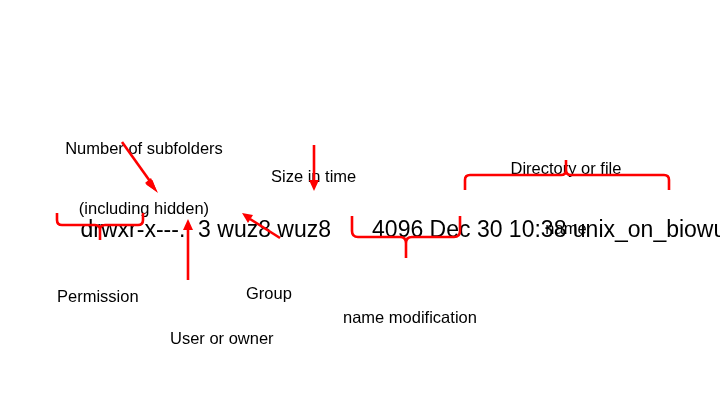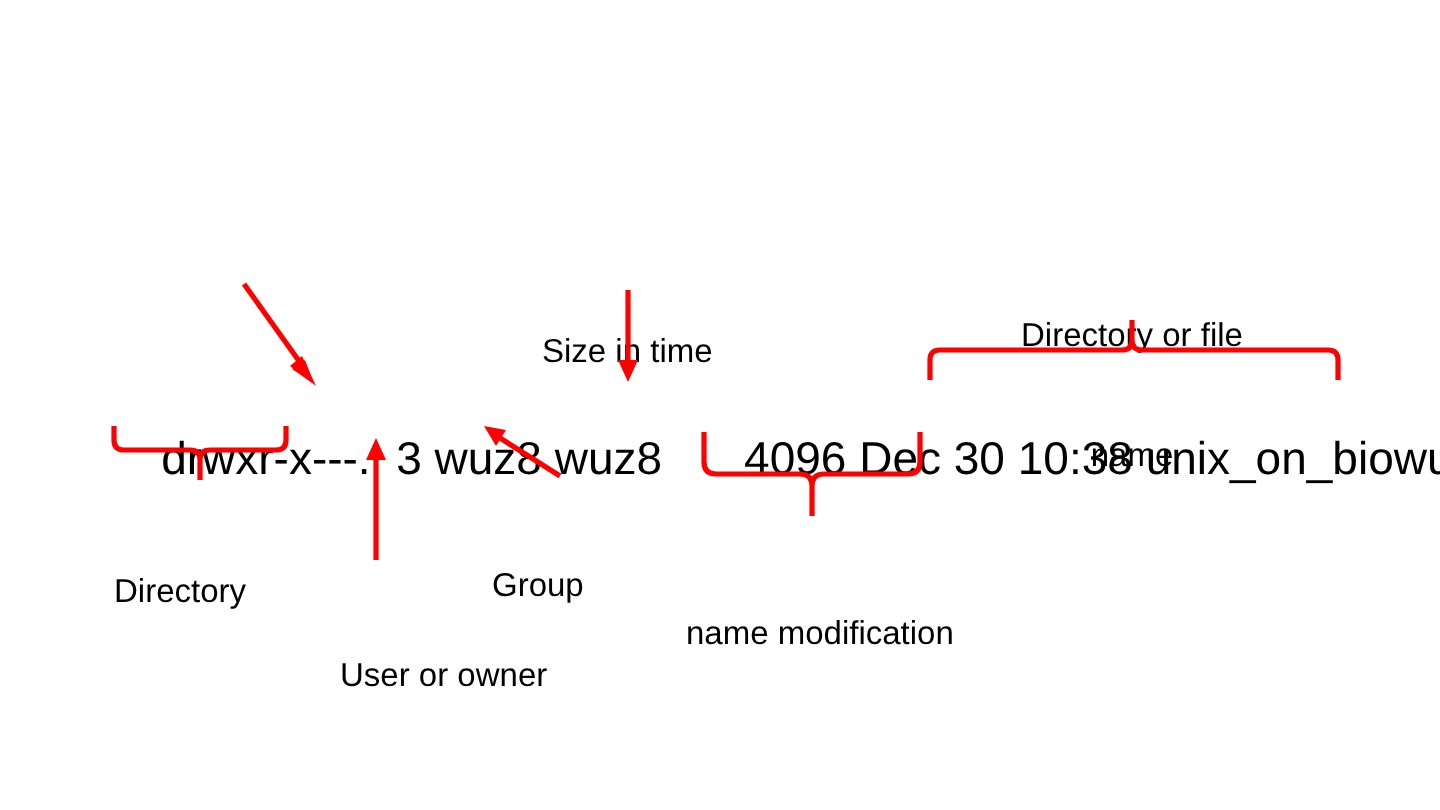--- a/index.html
+++ b/index.html
@@ -67,32 +67,36 @@
 </style>
 </head>
 <body>
 
 <div id="canvas">
 
   <div class="ls-line">
     <span>drwxr-x---.  3 wuz8 wuz8</span><span style="display:inline-block;width:41px"></span><span>4096 Dec 30 10:38 unix_on_biowulf_2023</span>
   </div>
 
+  <div class="label center" style="left:44px; top:98px; width:200px;">
+    <div>Number of subfolders</div>
+    <div>(including hidden)</div>
+  </div>
 
   <div class="label" style="left:271px; top:126px;">
     <div>Size in time</div>
   </div>
 
   <div class="label center" style="left:487px; top:118px; width:158px;">
     <div>Directory or file</div>
     <div>name</div>
   </div>
 
   <div class="label" style="left:57px; top:246px;">
-    <div>Directory</div>
+    <div>Permission</div>
   </div>
 
   <div class="label" style="left:138px; top:288px;margin-left:32px;">
     <div>User or owner</div>
   </div>
 
   <div class="label" style="left:246px; top:243px;">
     <div>Group</div>
   </div>
 

